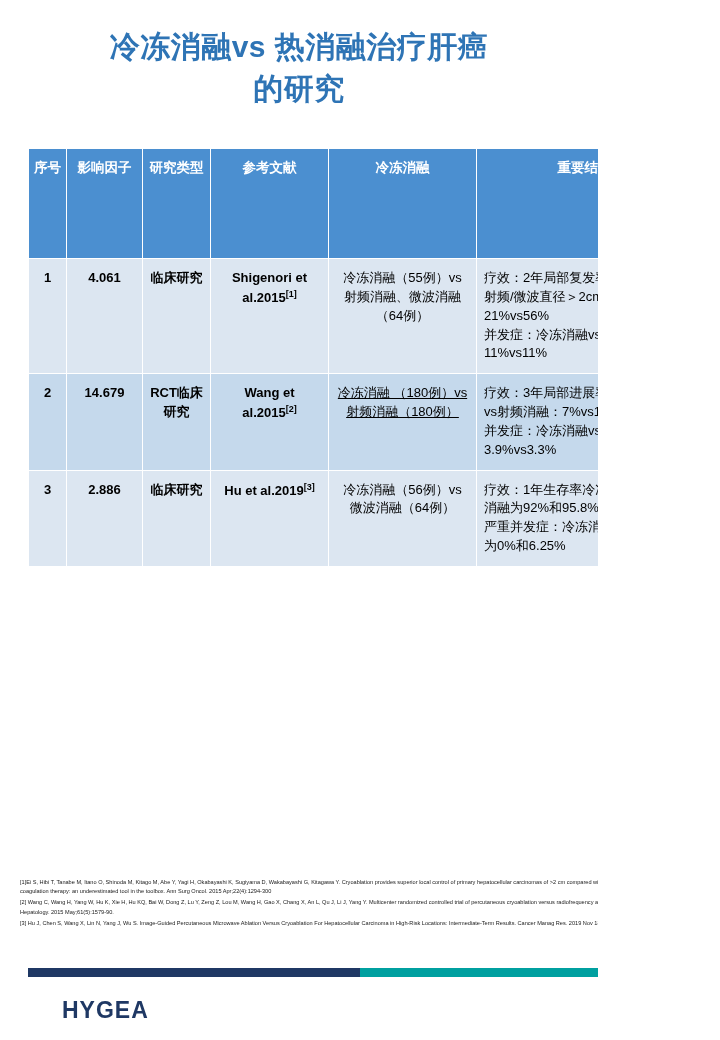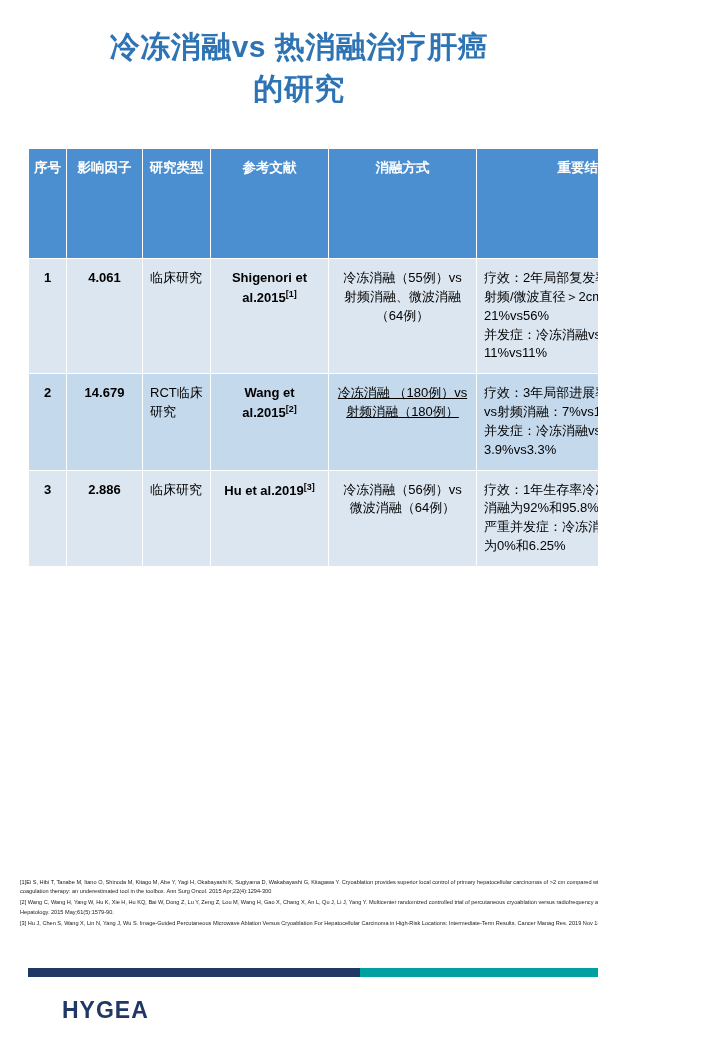--- a/index.html
+++ b/index.html
@@ -54,21 +54,21 @@
     vertical-align: top;
     padding: 10px 7px;
     border: 1px solid #ffffff;
     color: #000000;
     line-height: 1.45;
   }
   tr.row-odd td { background: #dce6f1; }
   tr.row-even td { background: #c5d9ec; }
   td.c-idx { text-align: center; font-weight: bold; font-size: 13px; }
   td.c-factor { text-align: center; font-weight: bold; font-size: 13px; }
-  td.c-type { text-align: left; font-weight: normal; font-size: 13.5px; }
+  td.c-type { text-align: center; font-weight: bold; font-size: 13.5px; }
   td.c-ref { text-align: center; font-weight: bold; font-size: 12.5px; }
   td.c-method { text-align: center; font-size: 13.5px; }
   td.c-result { text-align: left; font-size: 13.5px; }
   sup { font-size: 9px; vertical-align: super; }
   .refs {
     position: absolute;
     left: 20px;
     top: 878px;
     width: 682px;
     font-size: 5.6px;
@@ -142,21 +142,21 @@
       <col style="width:118px">
       <col style="width:148px">
       <col style="width:216px">
     </colgroup>
     <thead>
       <tr>
         <th>序号</th>
         <th>影响因子</th>
         <th>研究类型</th>
         <th>参考文献</th>
-        <th>消融方式</th>
+        <th>冷冻消融</th>
         <th>重要结果</th>
       </tr>
     </thead>
     <tbody>
       <tr class="row-odd">
         <td class="c-idx">1</td>
         <td class="c-factor">4.061</td>
         <td class="c-type" style="white-space: pre-line;">临床研究</td>
         <td class="c-ref"><span>Shigenori et al.2015</span><sup>[1]</sup></td>
         <td class="c-method" style="white-space: pre-line;">冷冻消融（55例）vs 射频消融、微波消融（64例）</td>

